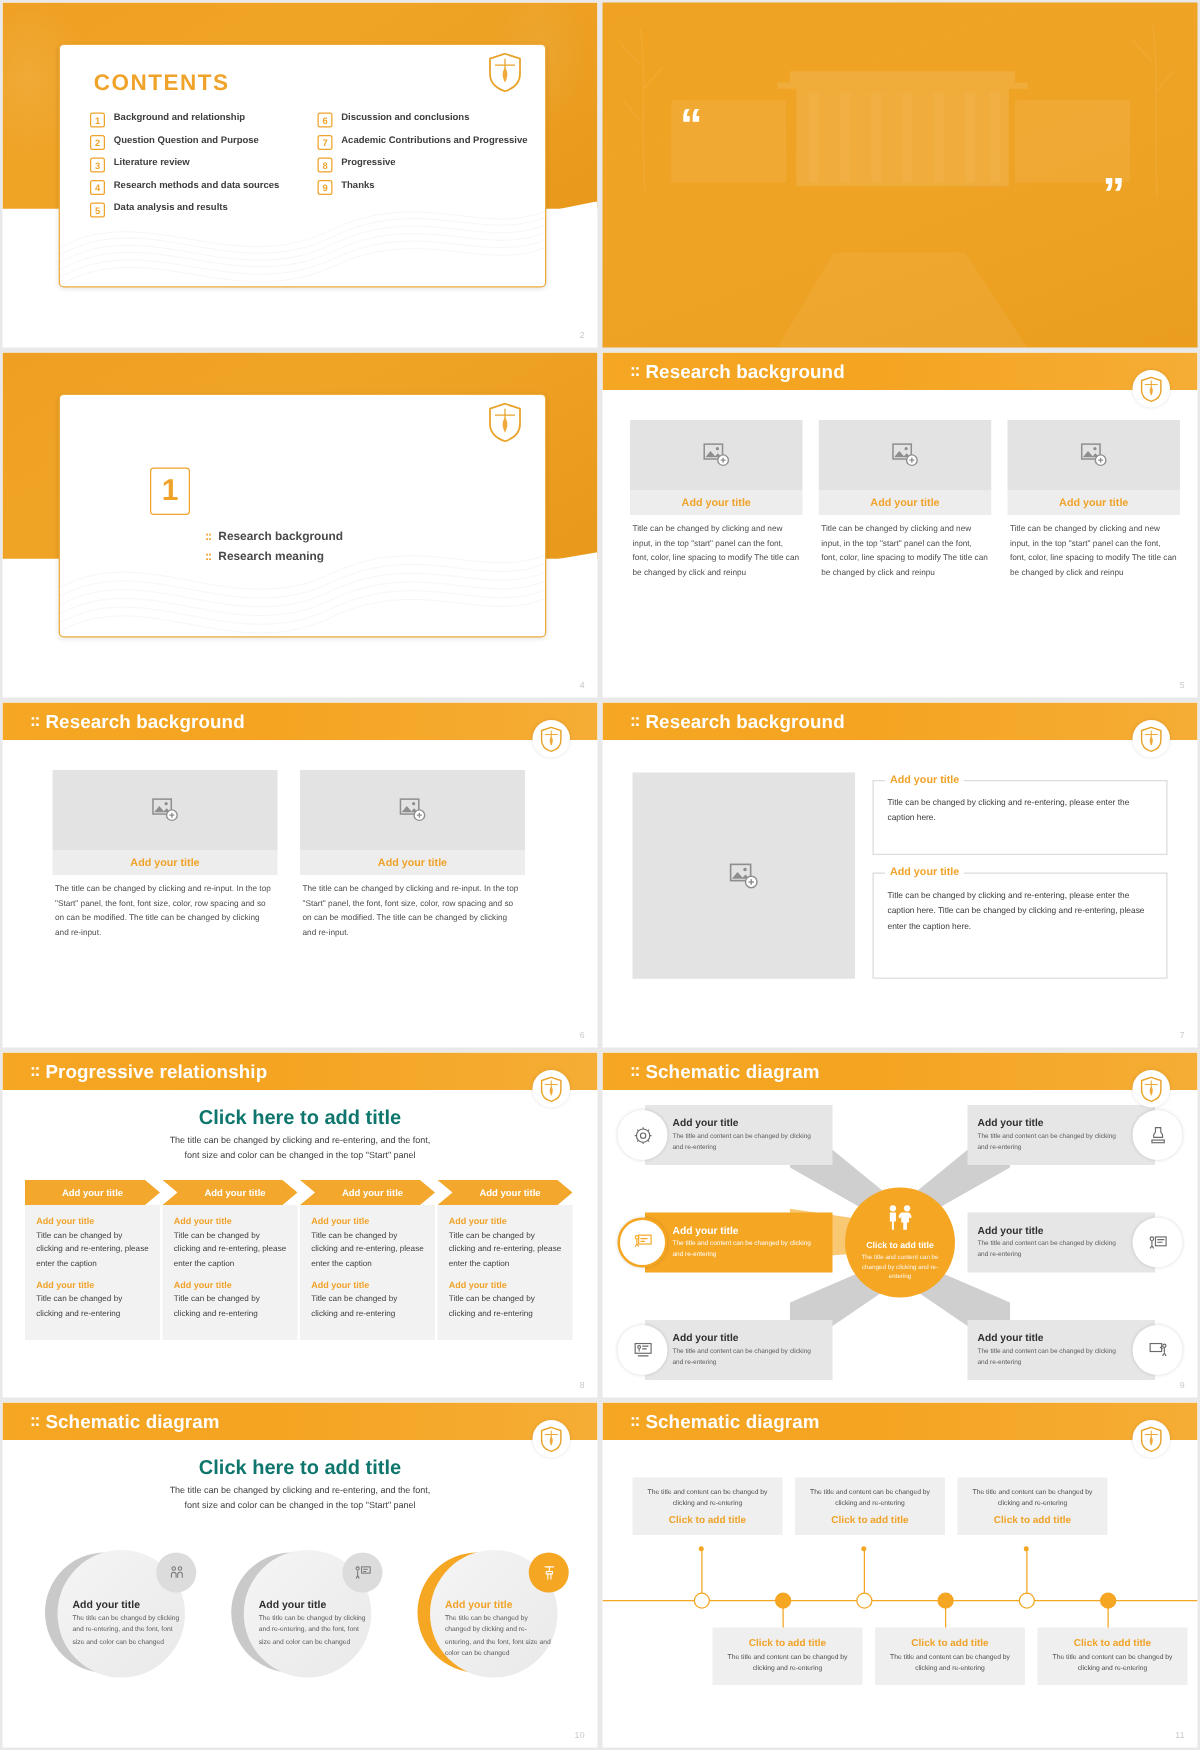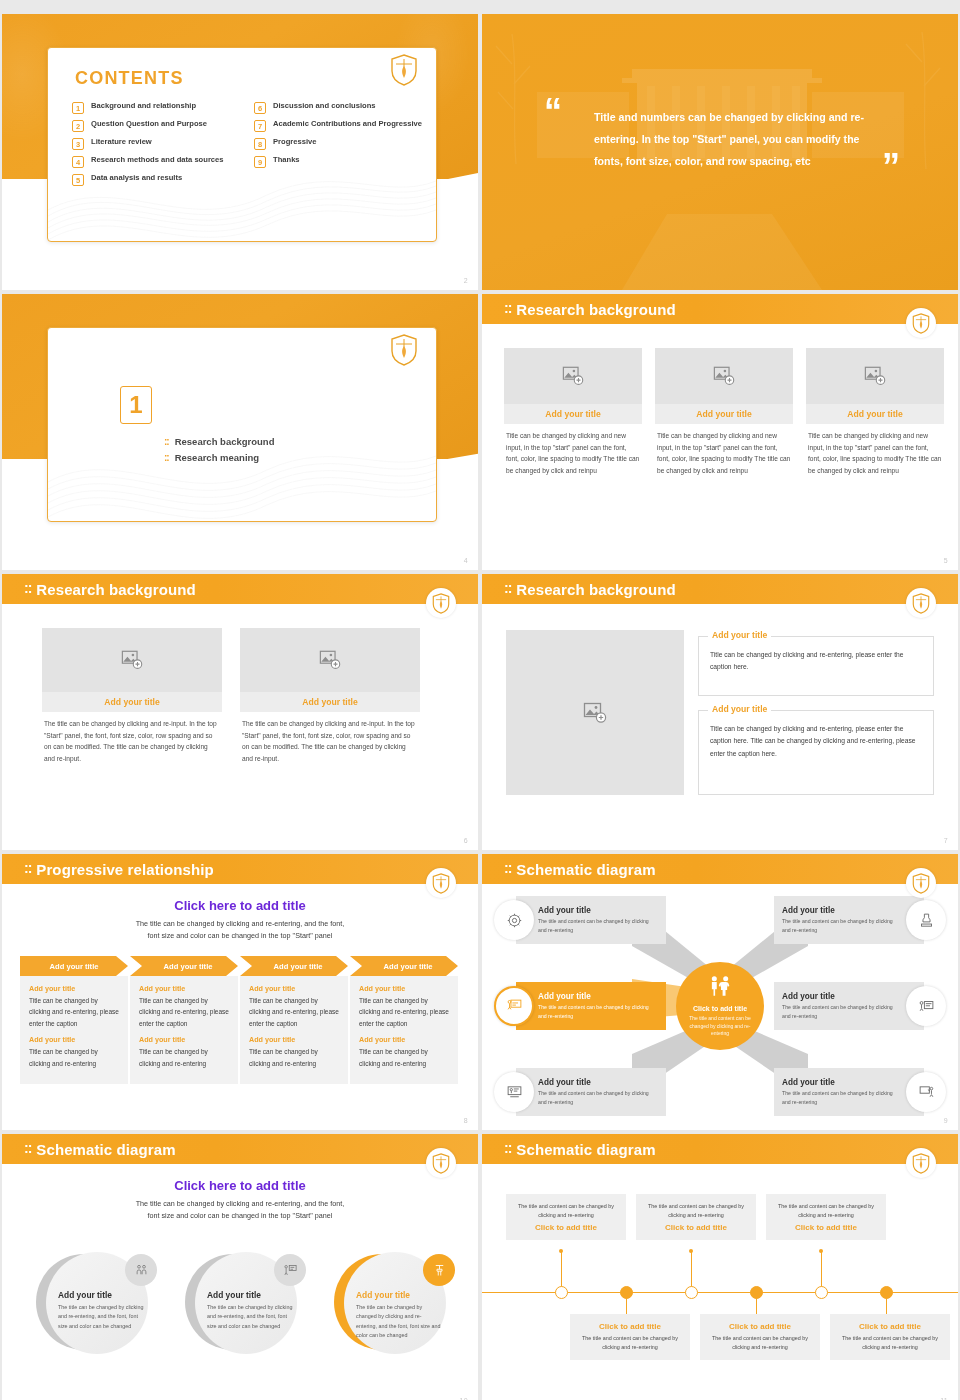--- a/index.html
+++ b/index.html
@@ -8,21 +8,21 @@
     background: #e9e9e9;
     font-family: "Liberation Sans", sans-serif;
     overflow: hidden;
   }
   .grid {
     width: 960px; height: 1040px;
     display: grid;
     grid-template-columns: 476px 476px;
     grid-template-rows: repeat(5, 276px);
     gap: 4px 4px;
-    padding: 14px 2px;
+    padding: 2px 2px;
     background: #e9e9e9;
   }
   .slide {
     position: relative;
     width: 476px; height: 276px;
     background: #ffffff;
     overflow: hidden;
   }
   .pg {
     position: absolute; right: 10px; bottom: 6px;
@@ -164,21 +164,21 @@
   }
   .capbox .lbl{
     position:absolute; left:9px; top:-7px; background:#ffffff; padding:0 4px;
     color:#f0a32a; font-size:8.6px; font-weight:700;
   }
   .capbox p{ font-size:6.7px; color:#3d3d3d; line-height:1.85; }
 
   
   .ctr-title{
     position:absolute; left:0; top:44px; width:100%; text-align:center;
-    color:#6d28d9; font-size:13px; font-weight:700;
+    color:#0f766e; font-size:16px; font-weight:700;
   }
   .ctr-sub{
     position:absolute; left:0; top:64px; width:100%; text-align:center;
     color:#3d3d3d; font-size:7.2px; line-height:1.65;
   }
   .chevs{ position:absolute; left:18px; top:102px; display:flex; gap:2px; }
   .chev-col{ width:108px; }
   .chev-head{
     height:20px; background:#f4a72d; color:#fff; font-size:7.6px; font-weight:700;
     display:flex; align-items:center; justify-content:center;
@@ -359,21 +359,20 @@
         <path d="M185 200 L290 200 L340 276 L140 276 Z"></path>
       </g>
       <g stroke="#ffffff" stroke-width="1.2" opacity="0.3" fill="none">
         <path d="M30 20 C36 60 30 100 34 150"></path>
           <path d="M30 50 L14 32 M32 70 L48 52 M31 95 L16 78"></path>
         <path d="M440 18 C446 60 440 105 444 155"></path>
           <path d="M440 48 L424 30 M442 72 L458 54"></path>
       </g>
     </svg>
     <div class="qmark qopen">“</div>
-    <div class="qtext">Title and numbers can be changed by clicking and re-entering. In the top "Start" panel, you can modify the fonts, font size, color, and row spacing, etc</div>
     <div class="qmark qclose">”</div>
   </div>
 
   <div class="slide s-sect">
     <div class="topband"></div>
     <div class="card">
       <svg class="wave" viewBox="0 0 390 95" preserveAspectRatio="none">
         <g fill="none" stroke="#d8d8d8" stroke-width="0.4" opacity="0.85">
           <path d="M0,56 C70,18 140,84 220,44 C290,12 340,50 390,30"></path>
           <path d="M0,63 C70,25 140,91 220,51 C290,19 340,57 390,37"></path>

